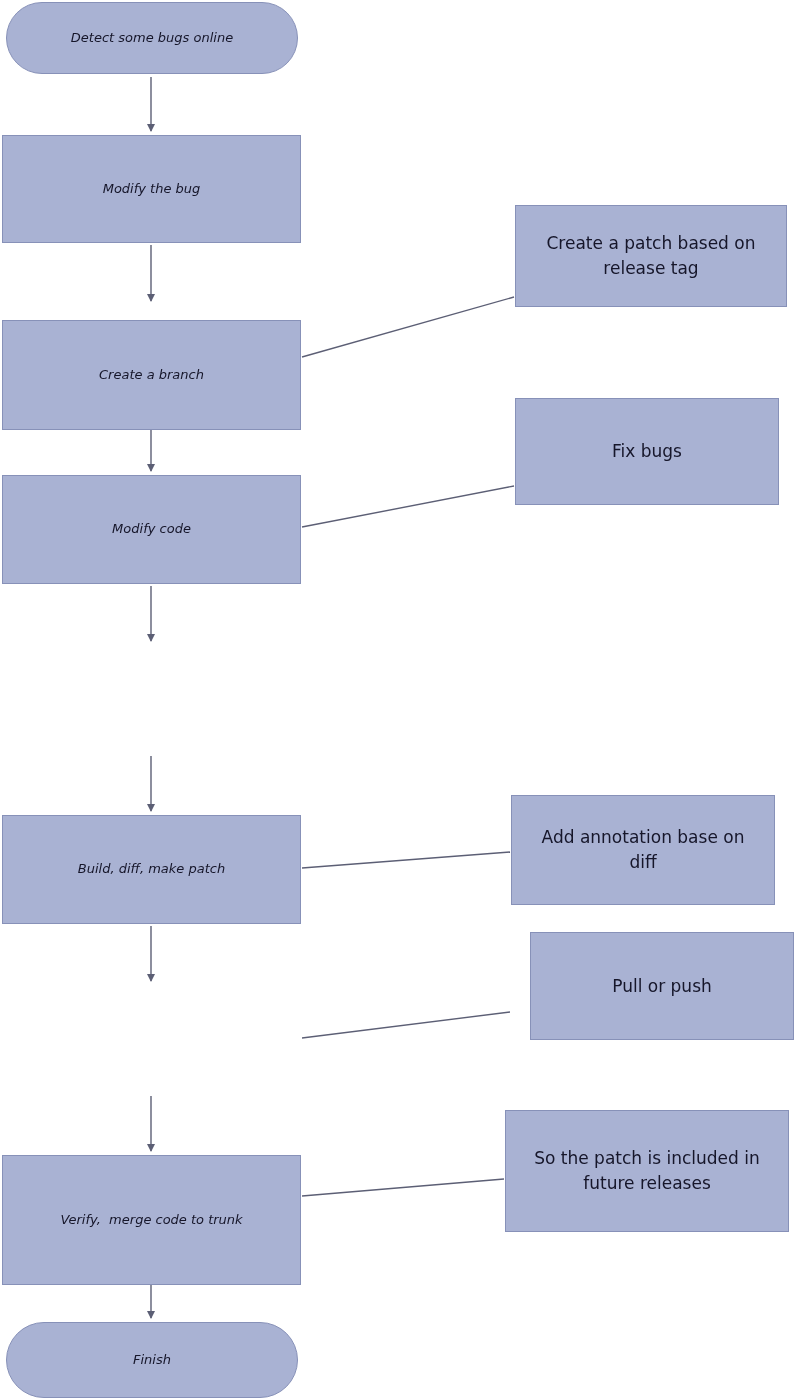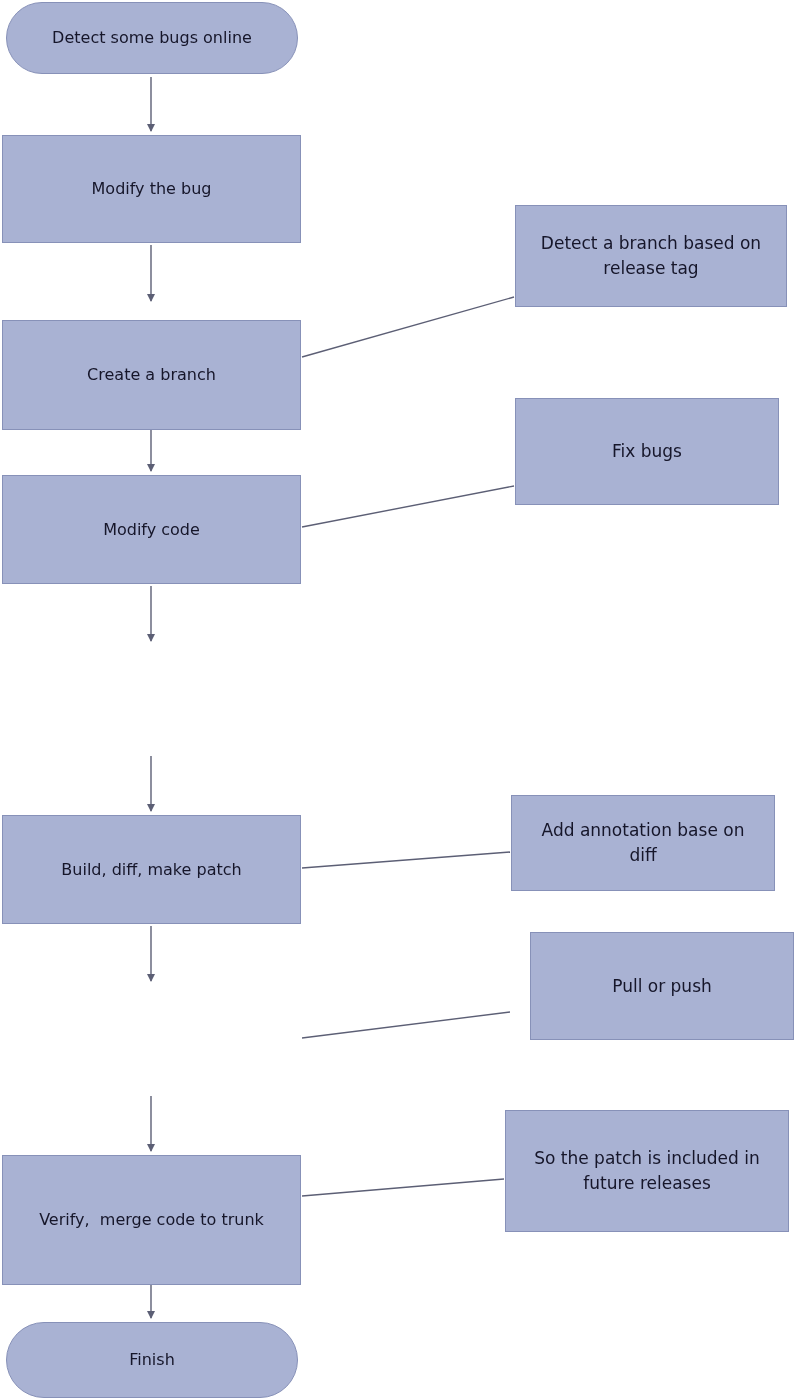--- a/index.html
+++ b/index.html
@@ -20,25 +20,26 @@
   }
   svg.edges{position:absolute;left:0;top:0;width:798px;height:1400px;}
   .edge{stroke:var(--edge-color);stroke-width:1.4;fill:none;}
   .arrowhead{fill:var(--edge-color);}
   .node{
     position:absolute;
     background:var(--node-fill);
     border:1px solid var(--node-border);
     display:flex;align-items:center;justify-content:center;
     text-align:center;
-    font-size:16px;
+    font-size:13px;
     line-height:1.45;
     box-sizing:border-box;
     padding:6px 14px;
     white-space:pre-wrap;
+    font-style:italic;
   }
   .terminator{border-radius:40px;}
   .annotation{
     position:absolute;
     background:var(--node-fill);
     border:1px solid var(--node-border);
     display:flex;align-items:center;justify-content:center;
     text-align:center;
     font-size:17px;
     line-height:1.45;
@@ -84,23 +85,23 @@
   <div class="node" style="left:2px;top:475px;width:299px;height:109px">Modify code</div>
 
 
   <div class="node" style="left:2px;top:815px;width:299px;height:109px">Build, diff, make patch</div>
 
 
   <div class="node" style="left:2px;top:1155px;width:299px;height:130px">Verify,  merge code to trunk</div>
 
   <div class="node terminator" style="left:6px;top:1322px;width:292px;height:76px">Finish</div>
 
-  <div class="annotation" style="left:515px;top:205px;width:272px;height:102px">Detect a branch based on release tag</div>
+  <div class="annotation" style="left:515px;top:205px;width:272px;height:102px">Create a patch based on release tag</div>
 
   <div class="annotation" style="left:515px;top:398px;width:264px;height:107px">Fix bugs</div>
 
-  <div class="annotation" style="left:511px;top:795px;width:264px;height:96px">Add annotation base on diff</div>
+  <div class="annotation" style="left:511px;top:795px;width:264px;height:110px">Add annotation base on diff</div>
 
   <div class="annotation" style="left:530px;top:932px;width:264px;height:108px">Pull or push</div>
 
   <div class="annotation" style="left:505px;top:1110px;width:284px;height:122px">So the patch is included in future releases</div>
 
 </div>
 
 </body></html>

